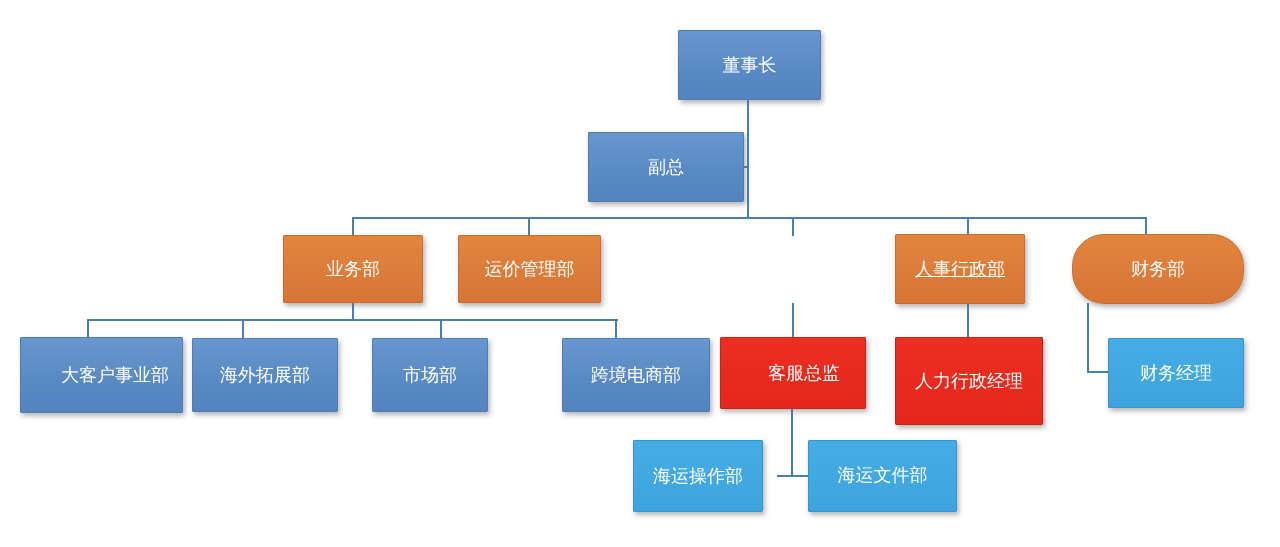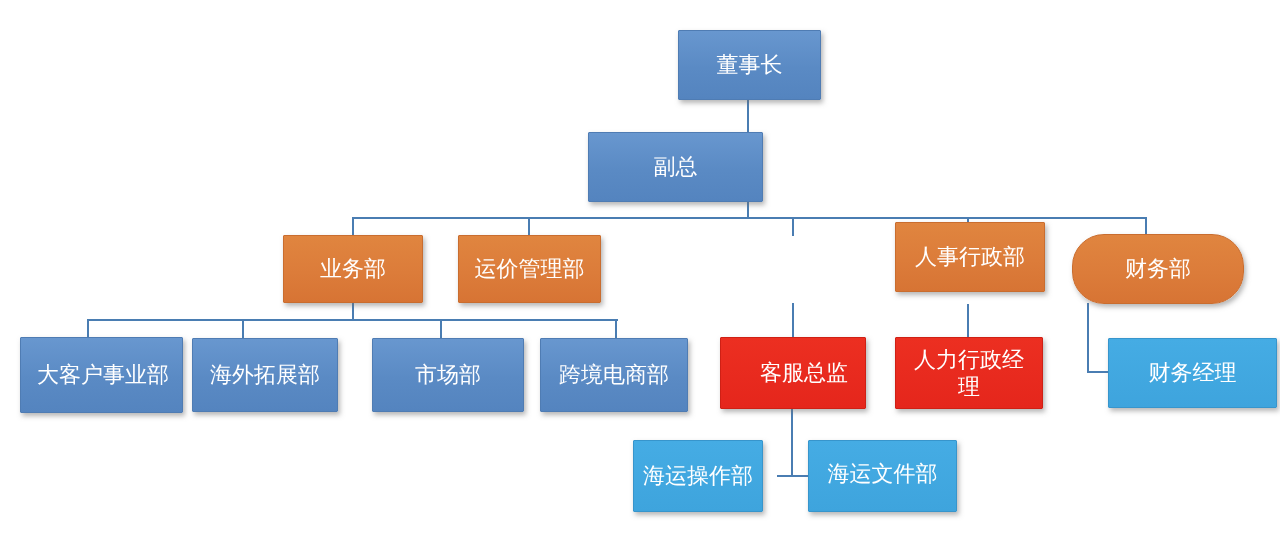--- a/index.html
+++ b/index.html
@@ -11,21 +11,21 @@
     font-family:"Liberation Serif","DejaVu Serif",serif;
     overflow:hidden;
   }
   .node{
     position:absolute;
     display:flex;
     align-items:center;
     justify-content:center;
     text-align:center;
     color:#ffffff;
-    font-size:22px;
+    font-size:18px;
     line-height:1.25;
     box-shadow:2px 3px 5px rgba(110,110,110,0.5);
     border-radius:1px;
     box-sizing:border-box;
     padding:0 2px;
   }
   .node.wrap{padding:0 13px;}
   .blue{
     background:linear-gradient(180deg,#6897cf 0%,#5a8ac4 55%,#5484bf 100%);
     border:1px solid #4f7cb3;
@@ -43,33 +43,33 @@
     background:linear-gradient(180deg,#45ace4 0%,#3ea4dd 100%);
     border:1px solid #3795cc;
   }
   .line{
     position:absolute;
     background:#4a7db2;
   }
 
   
   #n-chairman   {left:678px; top:30px;  width:143px; height:70px;}
-  #n-vice       {left:588px; top:132px; width:175px; height:70px;}
+  #n-vice       {left:588px; top:132px; width:156px; height:70px;}
   #n-business   {left:283px; top:235px; width:140px; height:68px;}
   #n-freight    {left:458px; top:235px; width:143px; height:68px;}
   #n-custsvc    {left:721px; top:235px; width:144px; height:69px;}
-  #n-hradmin    {left:895px; top:222px; width:150px; height:70px;}
+  #n-hradmin    {left:895px; top:234px; width:130px; height:70px;text-decoration:underline;}
   #n-findept    {left:1072px;top:234px; width:172px; height:70px;border-radius:32px;}
   #n-keyaccount {left:20px;  top:337px; width:163px; height:76px;justify-content:flex-end;}
   #n-overseas   {left:192px; top:338px; width:146px; height:74px;}
-  #n-marketing  {left:372px; top:338px; width:152px; height:74px;}
-  #n-crossborder{left:540px; top:338px; width:148px; height:74px;}
+  #n-marketing  {left:372px; top:338px; width:116px; height:74px;}
+  #n-crossborder{left:562px; top:338px; width:148px; height:74px;}
   #n-csdirector {left:720px; top:337px; width:146px; height:72px;}
-  #n-hrmanager  {left:895px; top:337px; width:148px; height:72px;}
-  #n-finmanager {left:1108px;top:338px; width:169px; height:70px;}
+  #n-hrmanager  {left:895px; top:337px; width:148px; height:88px;}
+  #n-finmanager {left:1108px;top:338px; width:136px; height:70px;}
   #n-oceanops   {left:633px; top:440px; width:130px; height:72px;}
   #n-oceandocs  {left:808px; top:440px; width:149px; height:72px;font-family:Liberation Mono, monospace;}
 
   
   #c-trunk        {left:747px; top:99px;  width:2px;   height:120px;}
   #c-vice-h       {left:735px; top:166px; width:14px;  height:2px;}
   #c-bus3         {left:352px; top:217px; width:795px; height:2px;}
   #c-d3-business  {left:352px; top:218px; width:2px;   height:18px;}
   #c-d3-freight   {left:528px; top:218px; width:2px;   height:18px;}
   #c-d3-custsvc   {left:792px; top:218px; width:2px;   height:18px;}

